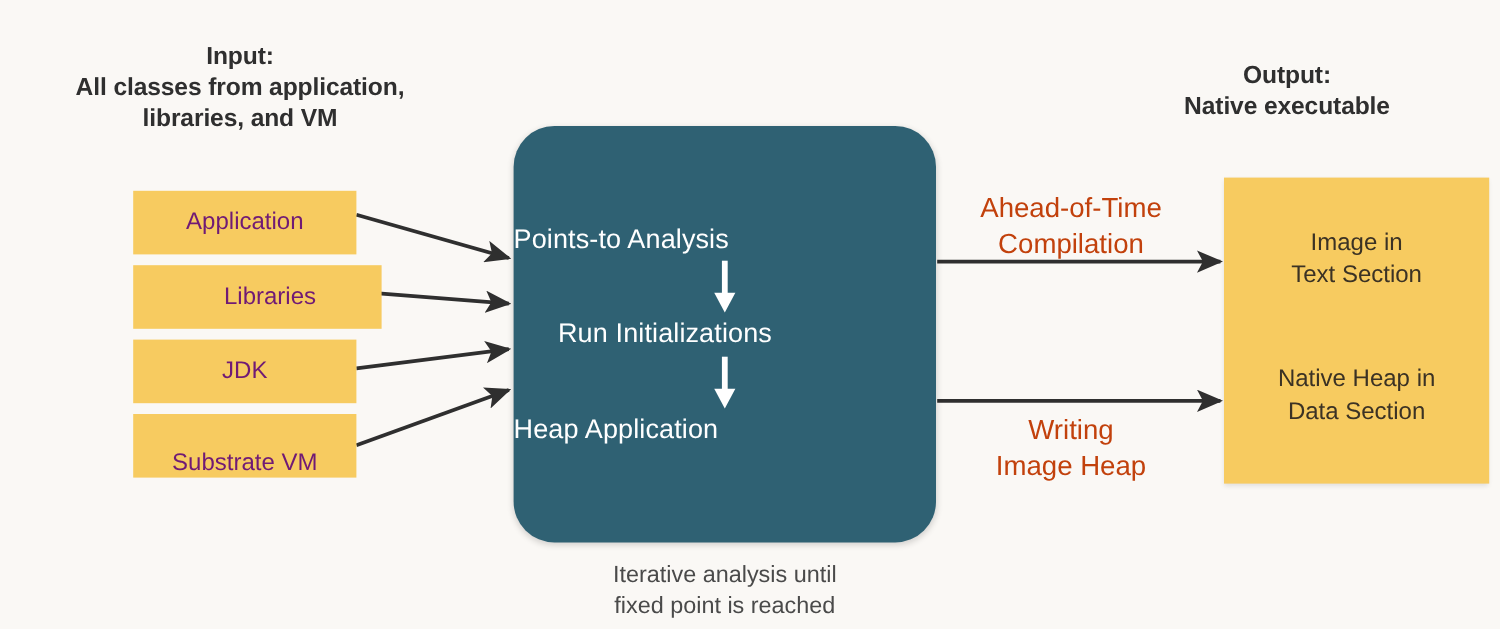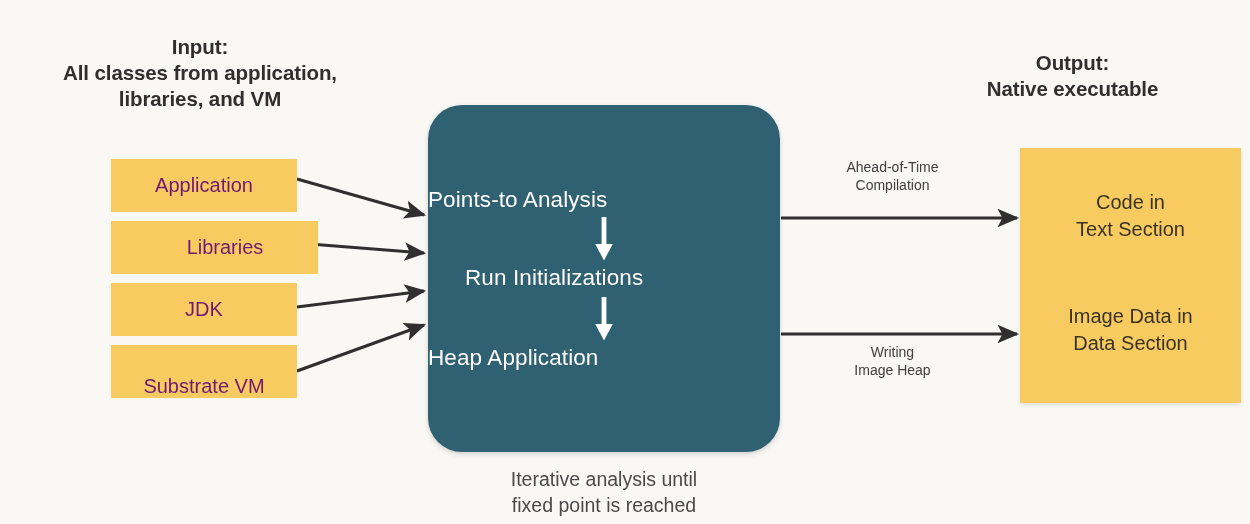--- a/index.html
+++ b/index.html
@@ -113,22 +113,22 @@
     line-height: 1.36;
     text-align: center;
     box-shadow: 0 2px 4px rgba(0,0,0,0.10);
   }
   #output-line-0 { position:absolute; top: 41px; width: 100%; }
   #output-line-1 { position:absolute; top: 155px; width: 100%; }
 
   
   .edge-label {
     text-align: center;
-    color: #404040;
-    font-size: 14px;
+    color: #c2410c;
+    font-size: 23px;
     line-height: 1.32;
   }
   #edge-label-aot { left: 790px; top: 158px; width: 205px; }
   #edge-label-heap { left: 790px; top: 343px; width: 205px; }
 
   
   #connectors {
     position: absolute;
     left: 0; top: 0;
     width: 1250px; height: 524px;
@@ -207,22 +207,22 @@
     <div>Image Heap</div>
   </div>
 
   <div class="abs heading" id="output-heading">
     <div>Output:</div>
     <div>Native executable</div>
   </div>
 
   <div class="abs" id="output-box">
     <div id="output-line-0">
-      <div>Code in</div>
+      <div>Image in</div>
       <div>Text Section</div>
     </div>
     <div id="output-line-1">
-      <div>Image Data in</div>
+      <div>Native Heap in</div>
       <div>Data Section</div>
     </div>
   </div>
 
 </div>
 
 </body></html>

